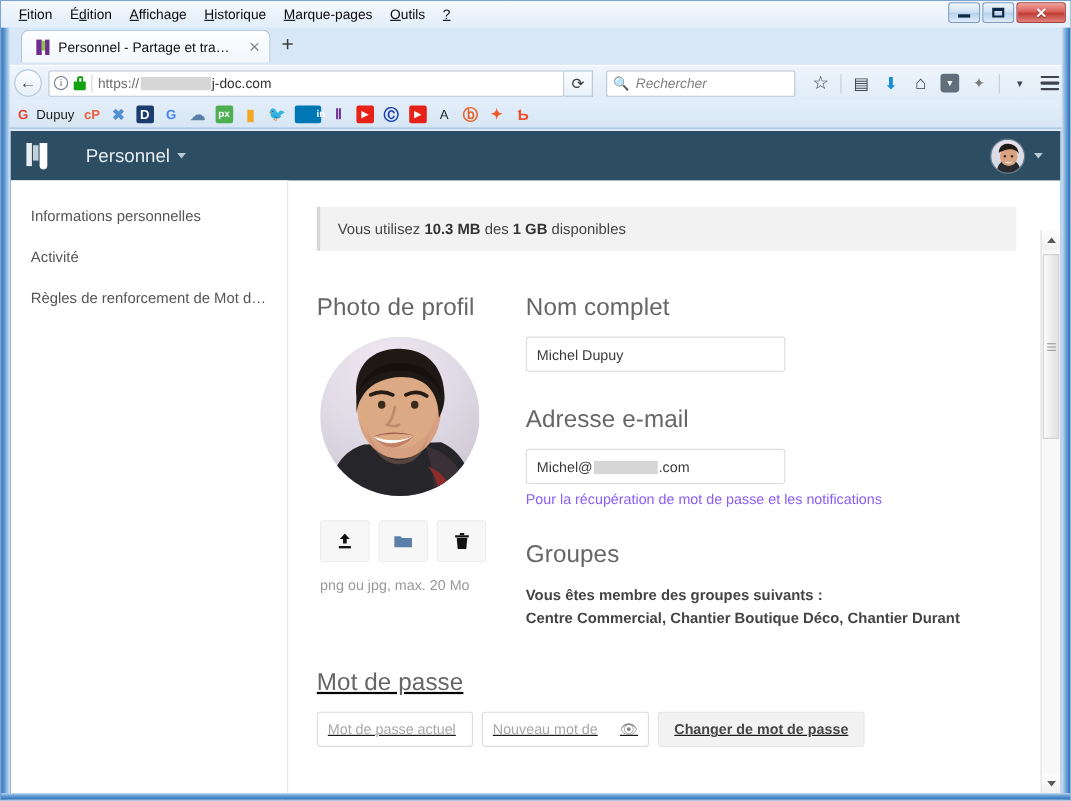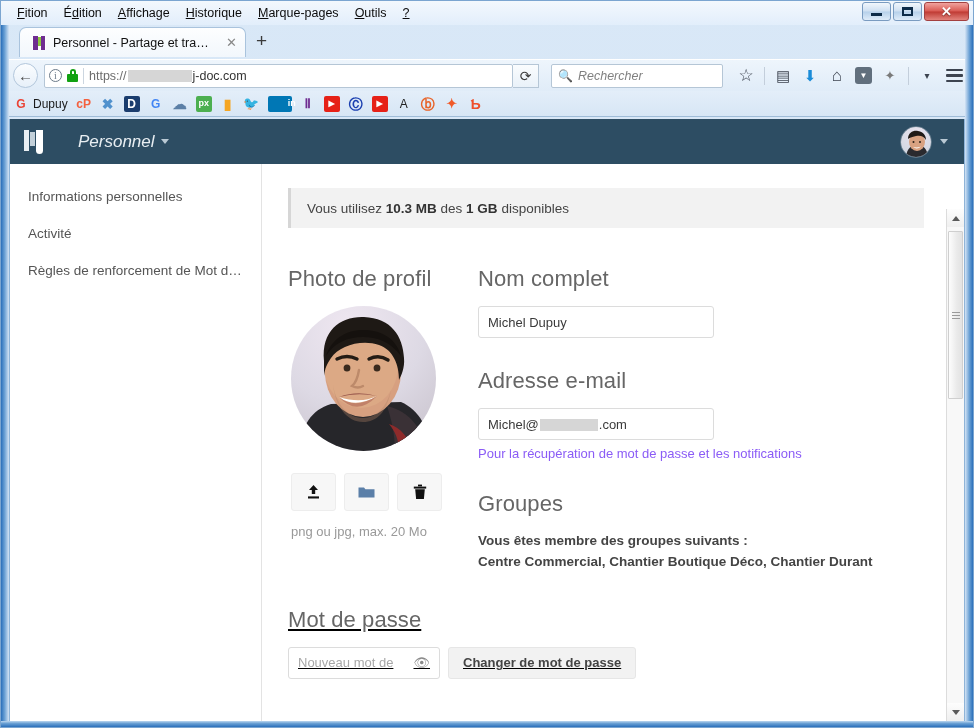--- a/index.html
+++ b/index.html
@@ -222,21 +222,20 @@
     border-left: 1px solid #8fb4d8;
     border-right: 1px solid #8fb4d8;
   }
   #apphead {
     height: 45px;
     background: #2d4d63;
     display: flex; align-items: center;
     padding: 0 16px 0 14px;
     flex: none;
     position: relative;
-    font-style: italic;
   }
   #applogo {
     width: 22px; height: 24px; position: relative; margin-right: 32px; flex: none;
   }
   #applogo .lg1 { position: absolute; left: 0; top: 0; width: 5px; height: 21px; background: #e9eef2; }
   #applogo .lg2 { position: absolute; left: 6px; top: 2px; width: 5px; height: 14px; background: #c3d0d9; }
   #applogo .lg3 { position: absolute; left: 12px; top: 0; width: 7px; height: 24px; background: #fff; border-radius: 0 0 4px 4px; }
   #appnav {
     display: flex; align-items: center; gap: 6px;
     color: #e8eef2; font-size: 17px; font-weight: 300;
@@ -634,20 +633,23 @@
             <div class="sec-h">Groupes</div>
             <div class="groups-line">Vous êtes membre des groupes suivants :</div>
             <div class="groups-line">Centre Commercial, Chantier Boutique Déco, Chantier Durant</div>
 
           </div>
         </div>
 
         <div id="pwd-sec">
           <div class="sec-h">Mot de passe</div>
           <div id="pwd-row">
+            <div class="pwd-field cur">
+              <span>Mot de passe actuel</span>
+            </div>
             <div class="pwd-field new">
               <span>Nouveau mot de </span>
               <span class="eye">👁</span>
             </div>
             <div id="pwd-btn">
               <span>Changer de mot de passe</span>
             </div>
           </div>
         </div>
 

